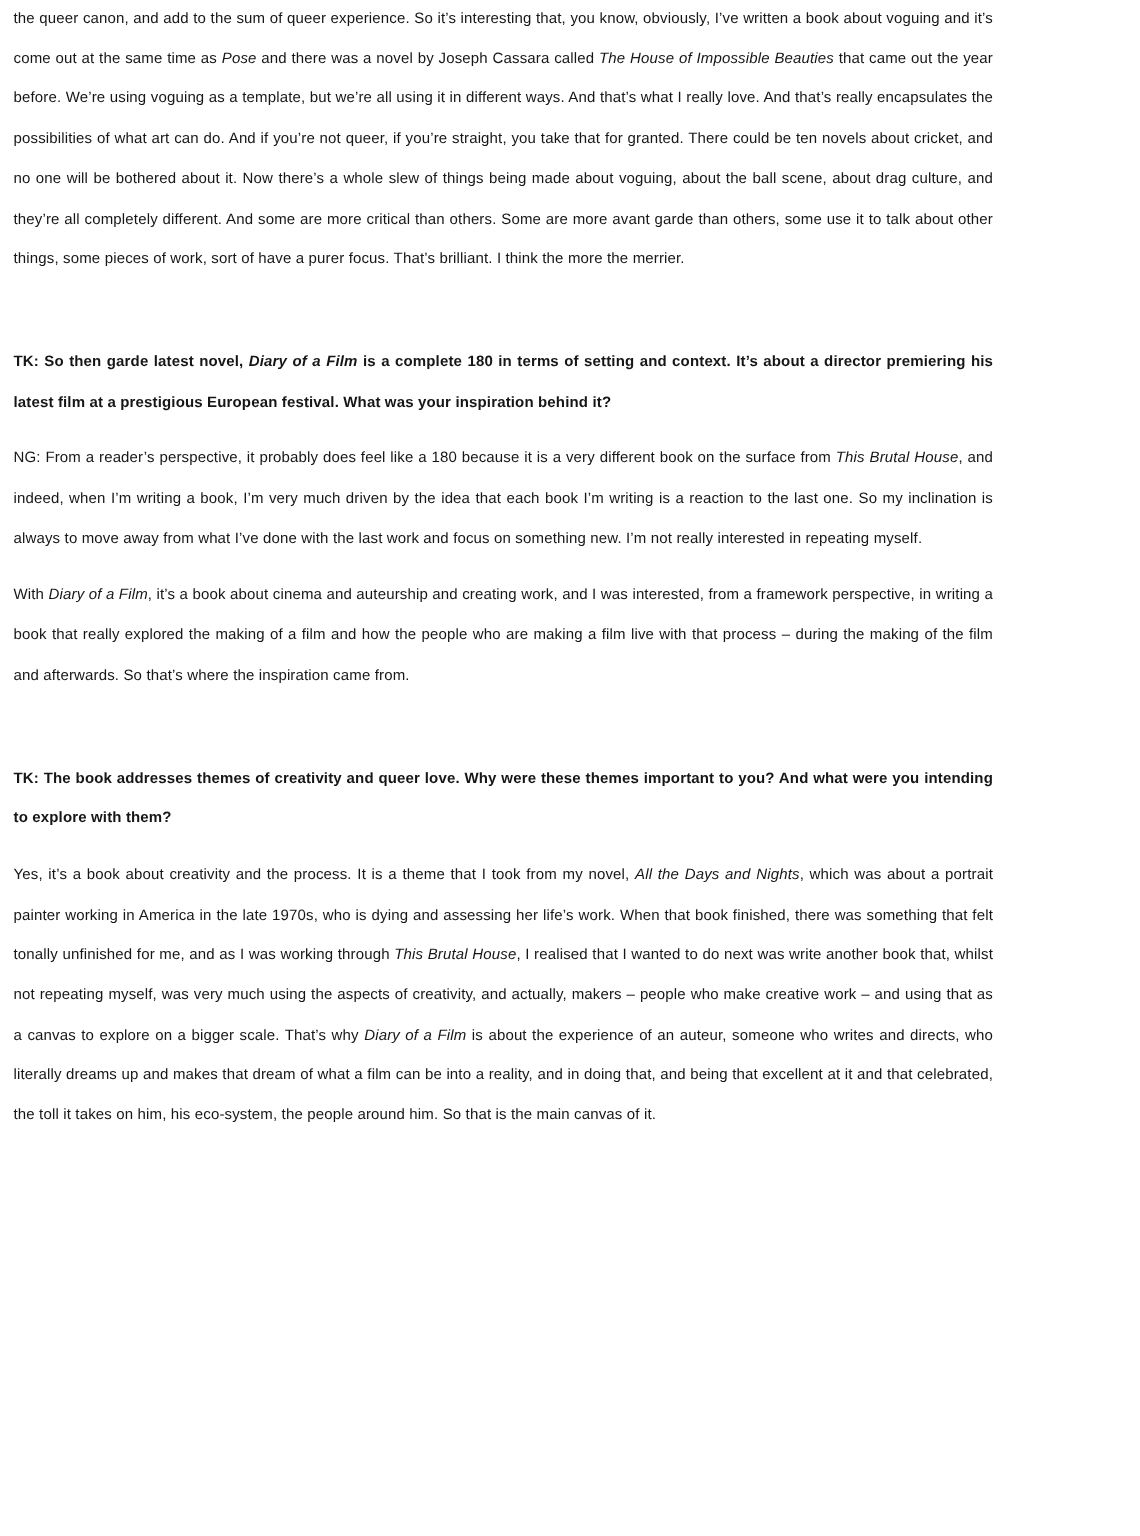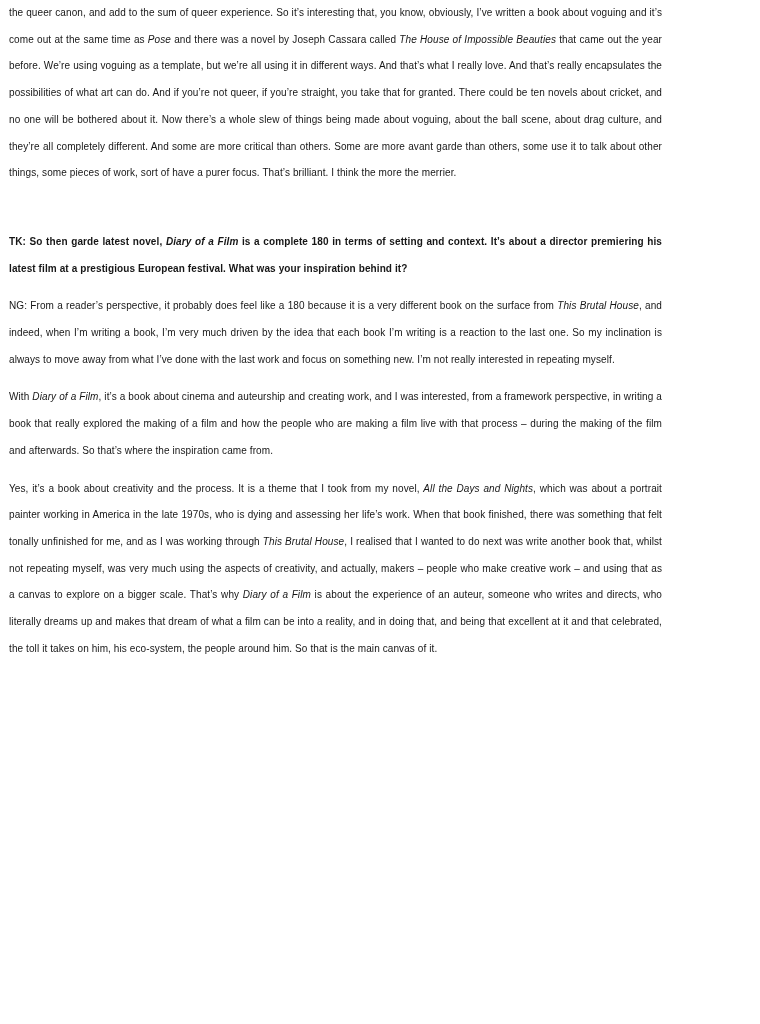--- a/index.html
+++ b/index.html
@@ -41,15 +41,16 @@
 </style>
 </head>
 <body style="background: rgb(255, 255, 255); color: rgb(22, 22, 22);">
 
 <main class="page">
   <article class="article" id="paragraphs">
       <p class="answer"><span>the queer canon, and add to the sum of queer experience. So it’s interesting that, you know, obviously, I’ve written a book about voguing and it’s come out at the same time as </span><span class="italic">Pose</span><span> and there was a novel by Joseph Cassara called </span><span class="italic">The House of Impossible Beauties</span><span> that came out the year before. We’re using voguing as a template, but we’re all using it in different ways. And that’s what I really love. And that’s really encapsulates the possibilities of what art can do. And if you’re not queer, if you’re straight, you take that for granted. There could be ten novels about cricket, and no one will be bothered about it. Now there’s a whole slew of things being made about voguing, about the ball scene, about drag culture, and they’re all completely different. And some are more critical than others. Some are more avant garde than others, some use it to talk about other things, some pieces of work, sort of have a purer focus. That’s brilliant. I think the more the merrier.</span></p>
       <p class="question"><span>TK: So then garde latest novel, </span><span class="italic">Diary of a Film</span><span> is a complete 180 in terms of setting and context. It’s about a director premiering his latest film at a prestigious European festival. What was your inspiration behind it?</span></p>
       <p class="answer"><span>NG: From a reader’s perspective, it probably does feel like a 180 because it is a very different book on the surface from </span><span class="italic">This Brutal House</span><span>, and indeed, when I’m writing a book, I’m very much driven by the idea that each book I’m writing is a reaction to the last one. So my inclination is always to move away from what I’ve done with the last work and focus on something new. I’m not really interested in repeating myself.</span></p>
       <p class="answer"><span>With </span><span class="italic">Diary of a Film</span><span>, it’s a book about cinema and auteurship and creating work, and I was interested, from a framework perspective, in writing a book that really explored the making of a film and how the people who are making a film live with that process – during the making of the film and afterwards. So that’s where the inspiration came from.</span></p>
+      <p class="question"><span>TK: The book addresses themes of creativity and queer love. Why were these themes important to you? And what were you intending to explore with them?</span></p>
       <p class="answer"><span>Yes, it’s a book about creativity and the process. It is a theme that I took from my novel, </span><span class="italic">All the Days and Nights</span><span>, which was about a portrait painter working in America in the late 1970s, who is dying and assessing her life’s work. When that book finished, there was something that felt tonally unfinished for me, and as I was working through </span><span class="italic">This Brutal House</span><span>, I realised that I wanted to do next was write another book that, whilst not repeating myself, was very much using the aspects of creativity, and actually, makers – people who make creative work – and using that as a canvas to explore on a bigger scale. That’s why </span><span class="italic">Diary of a Film</span><span> is about the experience of an auteur, someone who writes and directs, who literally dreams up and makes that dream of what a film can be into a reality, and in doing that, and being that excellent at it and that celebrated, the toll it takes on him, his eco-system, the people around him. So that is the main canvas of it.</span></p>
     </article>
 </main>
 
 </body></html>

